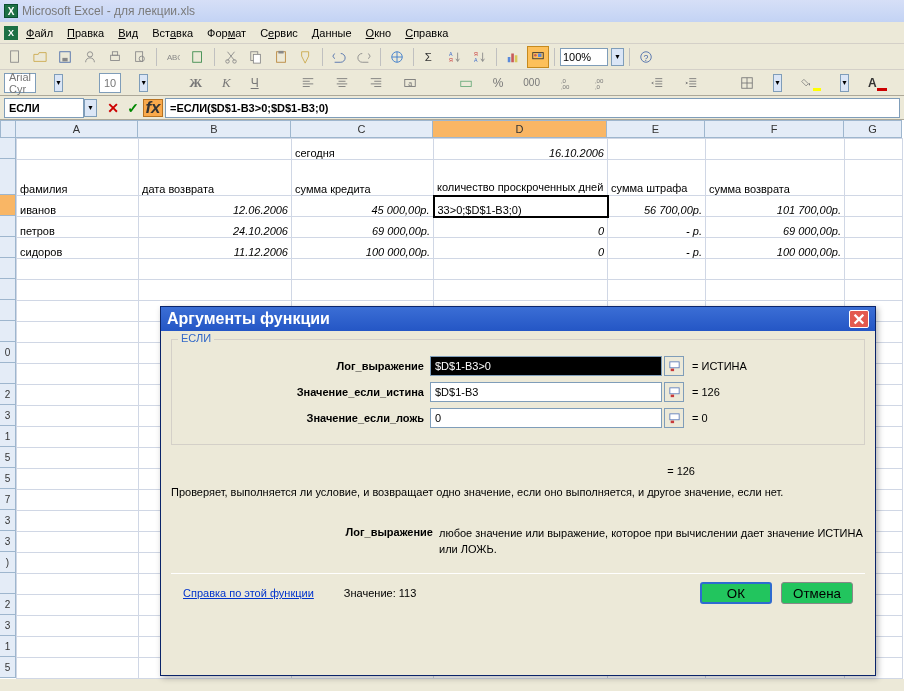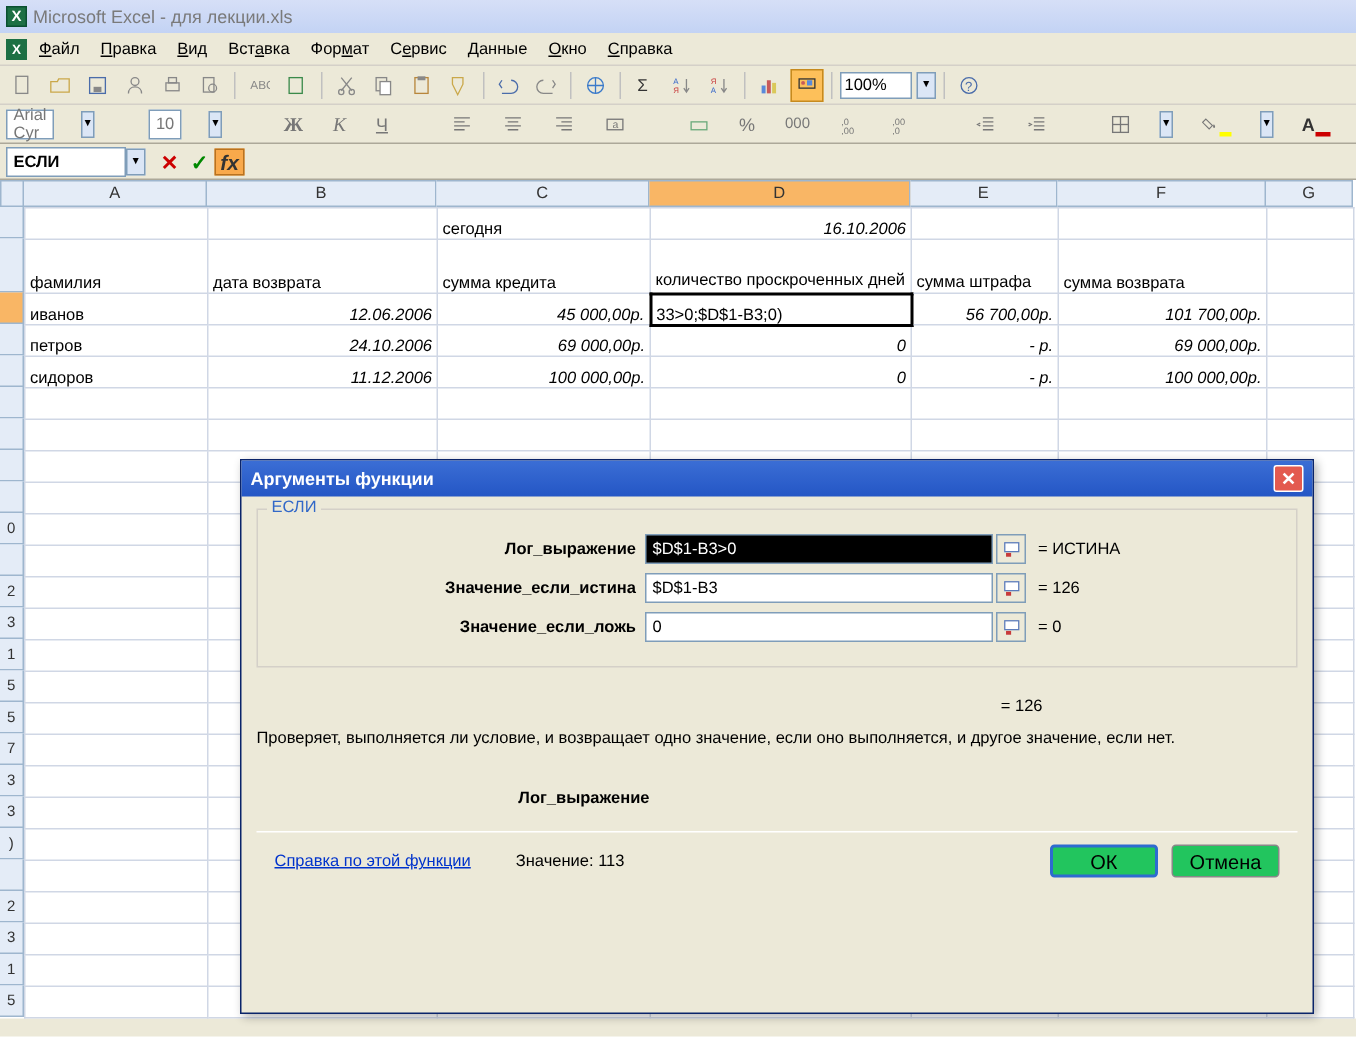--- a/index.html
+++ b/index.html
@@ -143,21 +143,21 @@
   display: inline-flex; align-items: center; justify-content: center;
   margin: 0 1px;
 }
 .fx-btn {
   width: 20px; height: 18px;
   background: #f9a94b;
   border: 1px solid #b87220;
   color: #333;
   font-style: italic;
   font-weight: bold;
-  font-size: 14px;
+  font-size: 17px;
   display: inline-flex;
   align-items: center;
   justify-content: center;
 }
 .formula-input {
   flex: 1;
   height: 20px;
   background: #fff;
   border: 1px solid #7f9db9;
   padding: 0 4px;
@@ -234,21 +234,21 @@
   height: 370px;
   background: #ece9d8;
   border: 1px solid #0a246a;
   box-shadow: 2px 2px 6px rgba(0,0,0,0.3);
 }
 .dlg-title {
   height: 24px;
   background: linear-gradient(#3b6ed5, #2456c5);
   color: #fff;
   font-weight: bold;
-  font-size: 12px;
+  font-size: 16px;
   display: flex;
   align-items: center;
   padding: 0 6px;
   justify-content: space-between;
 }
 .dlg-close {
   width: 20px; height: 18px;
   background: #e35a4f;
   border: 1px solid #fff;
   color: #fff;
@@ -609,20 +609,23 @@
 
 <div class="formula-bar">
   <span class="name-box">
       <span>ЕСЛИ</span>
     </span>
   <span class="dropdown-arrow">▼</span>
   <span style="width:6px"></span>
   <span class="fbar-btn" style="color:#cc0000;font-weight:bold;font-size:14px">✕</span>
   <span class="fbar-btn" style="color:#008800;font-weight:bold;font-size:14px">✓</span>
   <span class="fx-btn">fx</span>
+  <span class="formula-input">
+      <span>=ЕСЛИ($D$1-B3&gt;0;$D$1-B3;0)</span>
+    </span>
 </div>
 
 <div class="grid-area">
   <div class="col-headers">
     <div class="corner"></div>
     <div class="colh col-A">A</div>
     <div class="colh col-B">B</div>
     <div class="colh col-C">C</div>
     <div class="colh col-D active">D</div>
     <div class="colh col-E">E</div>
@@ -934,20 +937,21 @@
         <span class="arg-result">= 0</span>
       </div>
     </div>
 
     <div class="result-line">= 126</div>
 
     <div class="desc">Проверяет, выполняется ли условие, и возвращает одно значение, если оно выполняется, и другое значение, если нет.</div>
 
     <div class="arg-desc">
       <div class="arg-desc-label">Лог_выражение</div>
+      <div class="arg-desc-text">любое значение или выражение, которое при вычислении дает значение ИСТИНА или ЛОЖЬ.</div>
     </div>
 
     <div class="dlg-footer">
       <div class="left">
         <span class="help-link">Справка по этой функции</span>
         <span><span>Значение:</span> <span>113</span></span>
       </div>
       <div>
         <button class="dlg-btn primary">ОК</button>
         <button class="dlg-btn">Отмена</button>

